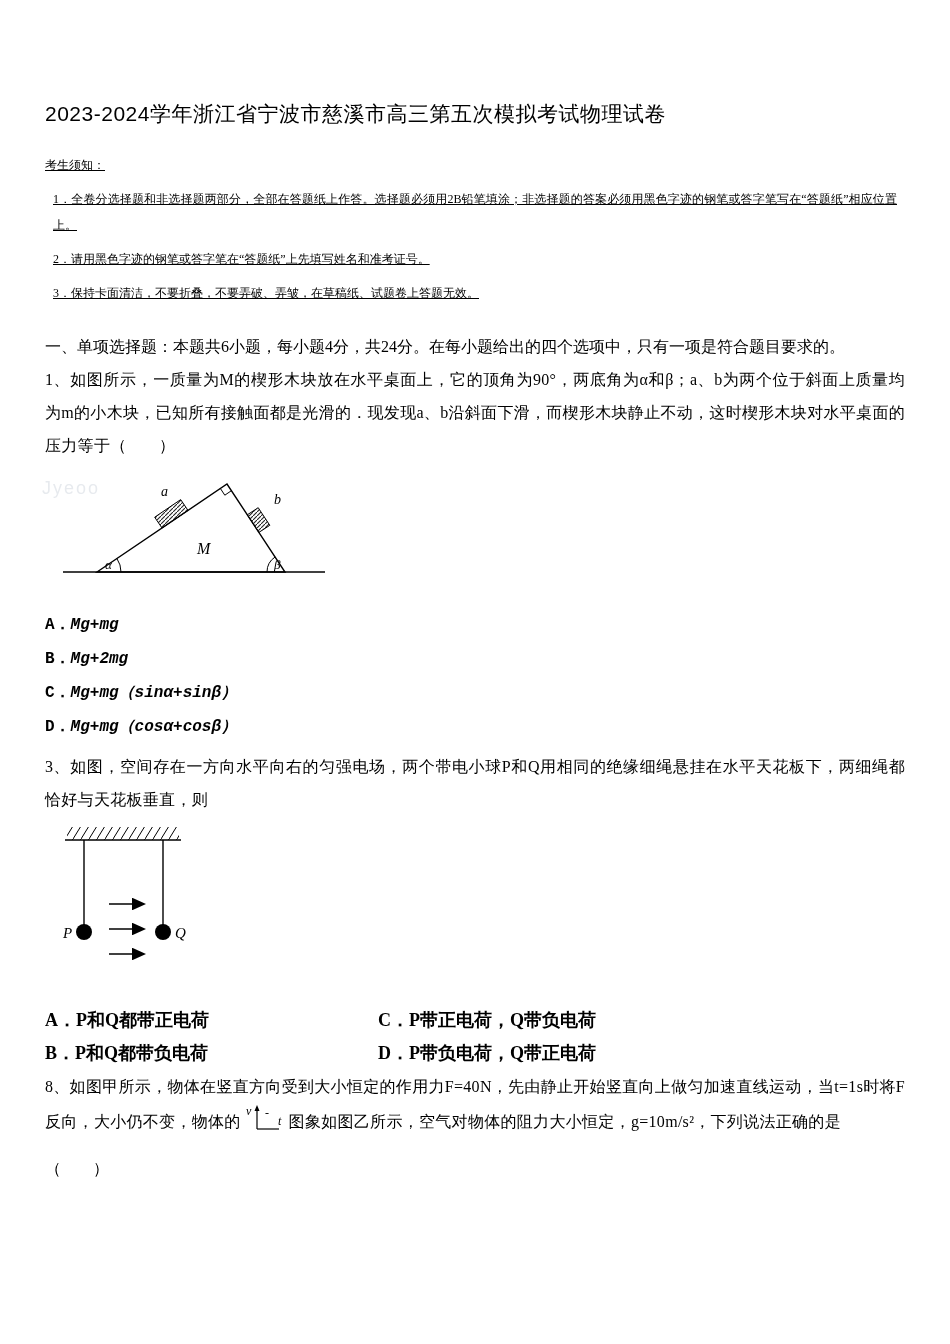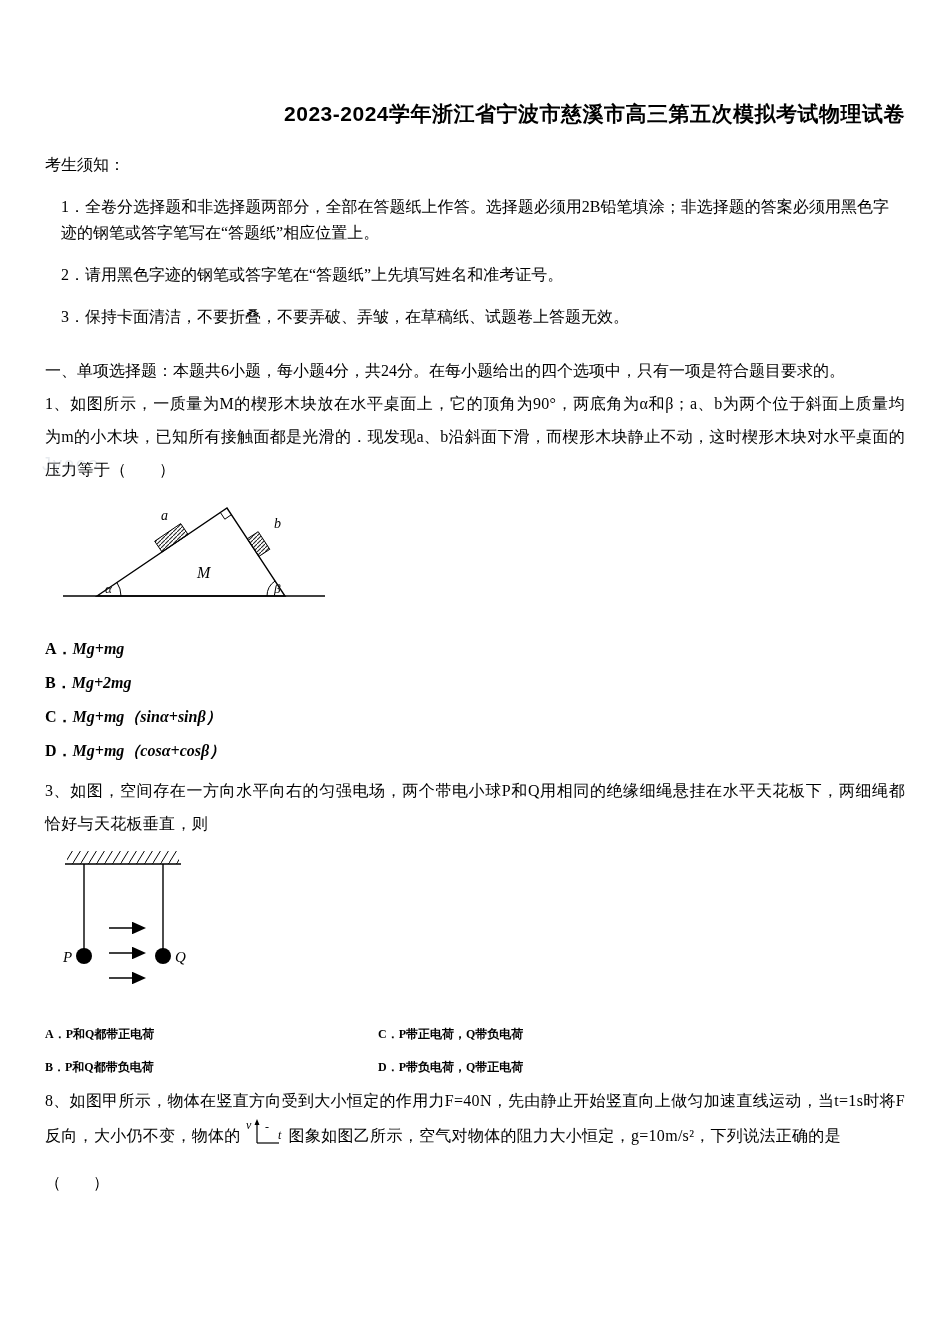--- a/index.html
+++ b/index.html
@@ -3,43 +3,43 @@
 <meta charset="utf-8">
 <style>
   html,body{margin:0;padding:0;background:#888;}
   .page{
     width:950px;height:1344px;background:#ffffff;position:relative;
     margin:0 auto;overflow:hidden;color:#000;
     font-family:"Liberation Serif","DejaVu Serif",serif;
   }
   .content{padding:100px 45px 0 45px;}
   .doc-title{
-    text-align:right;font-weight:bold;font-size:21px;
+    text-align:left;font-weight:normal;font-size:21px;
     font-family:"Liberation Sans","DejaVu Sans",sans-serif;
     margin:0 0 24px 0;letter-spacing:0.5px;
   }
-  .notice{font-size:16px;line-height:26px;text-align:justify;}
+  .notice{font-size:12px;line-height:26px;text-align:justify;text-decoration:underline;}
   .notice .nheading{margin:0;}
-  .notice p{margin:16px;}
+  .notice p{margin:8px;}
   .section-heading{
     margin:24px 0 0 0;font-size:16px;line-height:33px;text-align:justify;
   }
   p.qtext{margin:0;font-size:16px;line-height:33px;text-align:justify;letter-spacing:0.3px;}
   .figure-block{margin:10px 0 8px 12px;}
   .q1-options{margin:14px 0 6px 0;}
-  .opt{font-size:16px;line-height:34px;font-weight:bold;}
+  .opt{font-size:16px;line-height:34px;font-weight:bold;font-family:Liberation Mono, monospace;}
   .opt .formula{font-style:italic;}
   .q2-options{
-    display:grid;grid-template-columns:333px auto;margin-top:16px;
-    font-size:12px;line-height:33px;font-weight:bold;
+    display:grid;grid-template-columns:333px auto;margin-top:26px;
+    font-size:18px;line-height:33px;font-weight:bold;
   }
   .q3{margin-top:10px;}
   .bracket-line{font-size:16px;line-height:33px;margin-top:14px;}
   .watermark{
-    position:absolute;left:42px;top:454px;font-size:18px;
+    position:absolute;left:42px;top:478px;font-size:18px;
     color:rgba(120,140,160,0.18);letter-spacing:2px;
     font-family:"Liberation Sans",sans-serif;pointer-events:none;
   }
   .vt-inline{display:inline-block;vertical-align:-6px;margin:0 4px;}
   svg text{font-family:"Liberation Serif","DejaVu Serif",serif;}
   svg .var{font-style:italic;}
 </style>
 </head>
 <body>
 

